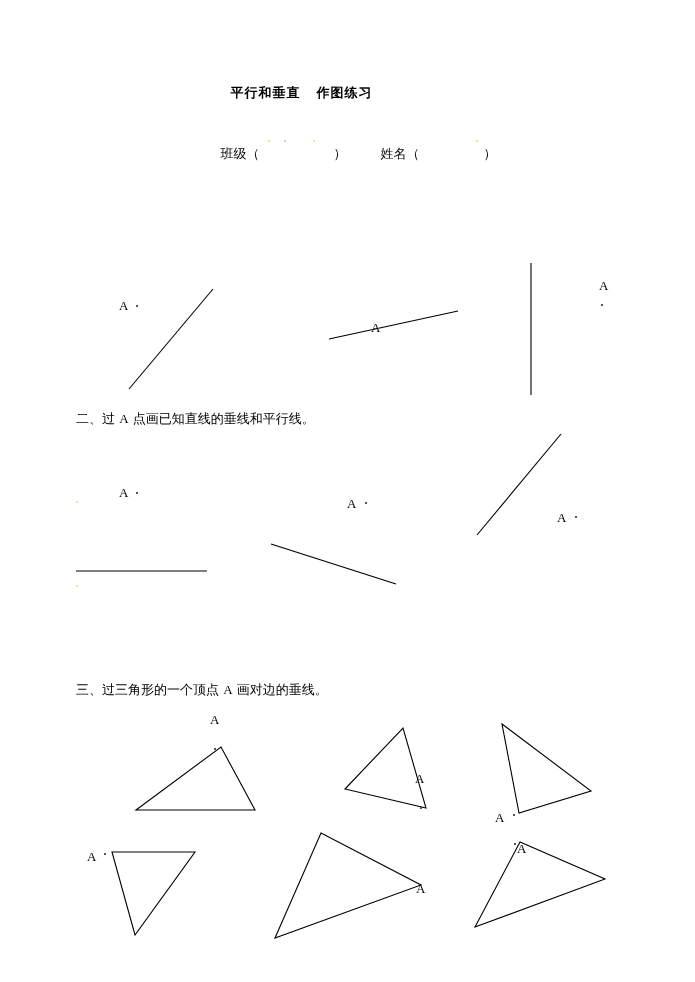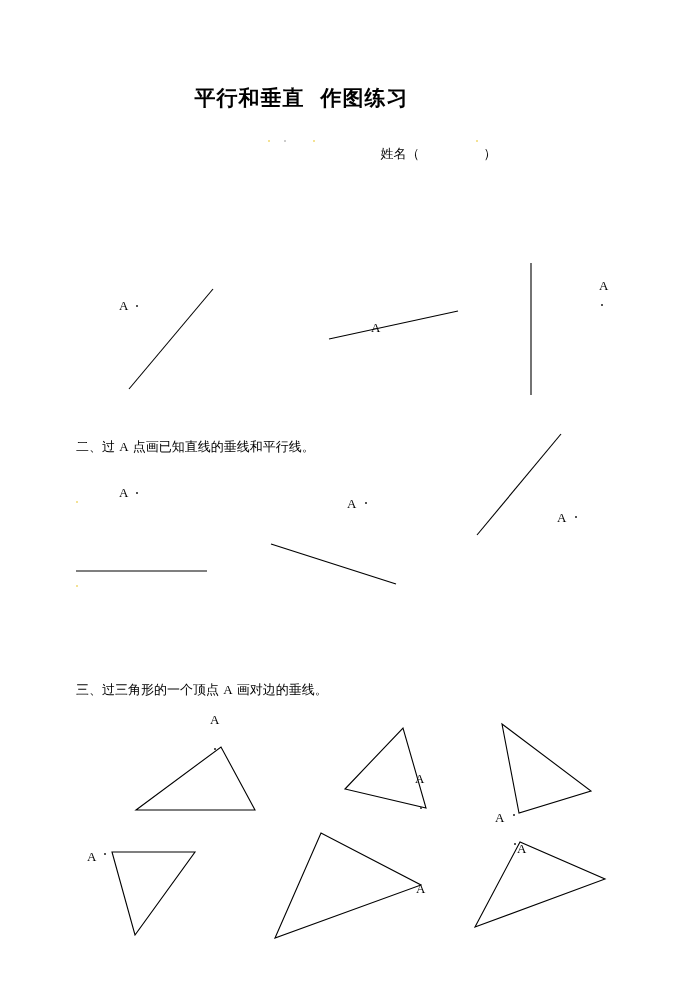--- a/index.html
+++ b/index.html
@@ -1,47 +1,50 @@
 <!DOCTYPE html>
 <html><head>
   <meta charset="utf-8">
   <style>
     html, body { margin: 0; padding: 0; background: #ffffff; }
     body { width: 695px; height: 982px; position: relative; overflow: hidden;
            font-family: "DejaVu Sans", "Liberation Sans", sans-serif; color: #000; }
     .page { position: absolute; left: 0; top: 0; width: 695px; height: 982px; }
     .title { position: absolute; left: 0; width: 603px; top: 84px; text-align: center;
-             font-size: 21px; font-weight: bold; letter-spacing: 1px; }
+             font-size: 13px; font-weight: bold; letter-spacing: 1px; }
     .title .gap { display: inline-block; width: 16px; }
     .info { position: absolute; top: 130px; font-size: 13px; white-space: pre; }
     .section { position: absolute; left: 76px; font-size: 13px; }
     .section .latin { font-family: "Liberation Serif", serif; }
     svg.figs { position: absolute; left: 0; top: 0; width: 695px; height: 982px; }
     .lbl { position: absolute; font-family: "Liberation Serif", serif; font-size: 13px; line-height: 13px; }
     .dot { position: absolute; width: 1.6px; height: 1.6px; background: #333; border-radius: 50%; }
     .speck { position: absolute; width: 2px; height: 2px; background: #f0d870; border-radius: 50%; }
   </style>
 </head>
 <body>
 
 <div class="page">
 
   <div class="title">
     <span>平行和垂直</span><span class="gap"></span><span>作图练习</span>
   </div>
 
+  <div class="info" style="left:204px;">
+    <span>班级（</span><span style="display:inline-block;width:74px;"></span><span>）</span>
+  </div>
   <div class="info" style="left:364px;">
     <span>姓名（</span><span style="display:inline-block;width:64px;"></span><span>）</span>
   </div>
   <span class="speck" style="left:268px;top:140px;"></span>
   <span class="speck" style="left:284px;top:140px;background:#bbb;"></span>
   <span class="speck" style="left:313px;top:140px;"></span>
   <span class="speck" style="left:476px;top:140px;"></span>
 
-  <div class="section" style="top:438px;text-align:right;">
+  <div class="section" style="top:410px;text-align:right;">
     <span>二、</span><span>过 </span><span class="latin">A</span><span> 点画已知直线的垂线和平行线。</span>
   </div>
   <div class="section" style="top:670px;margin-top:11px;">
     <span>三、</span><span>过三角形的一个顶点 </span><span class="latin">A</span><span> 画对边的垂线。</span>
   </div>
 
   <svg class="figs" viewBox="0 0 695 982">
     <g id="lines-group" stroke="#000" stroke-width="1.1" fill="none">
         <line x1="129" y1="389" x2="213" y2="289"></line>
         <line x1="329" y1="339" x2="458" y2="311"></line>

